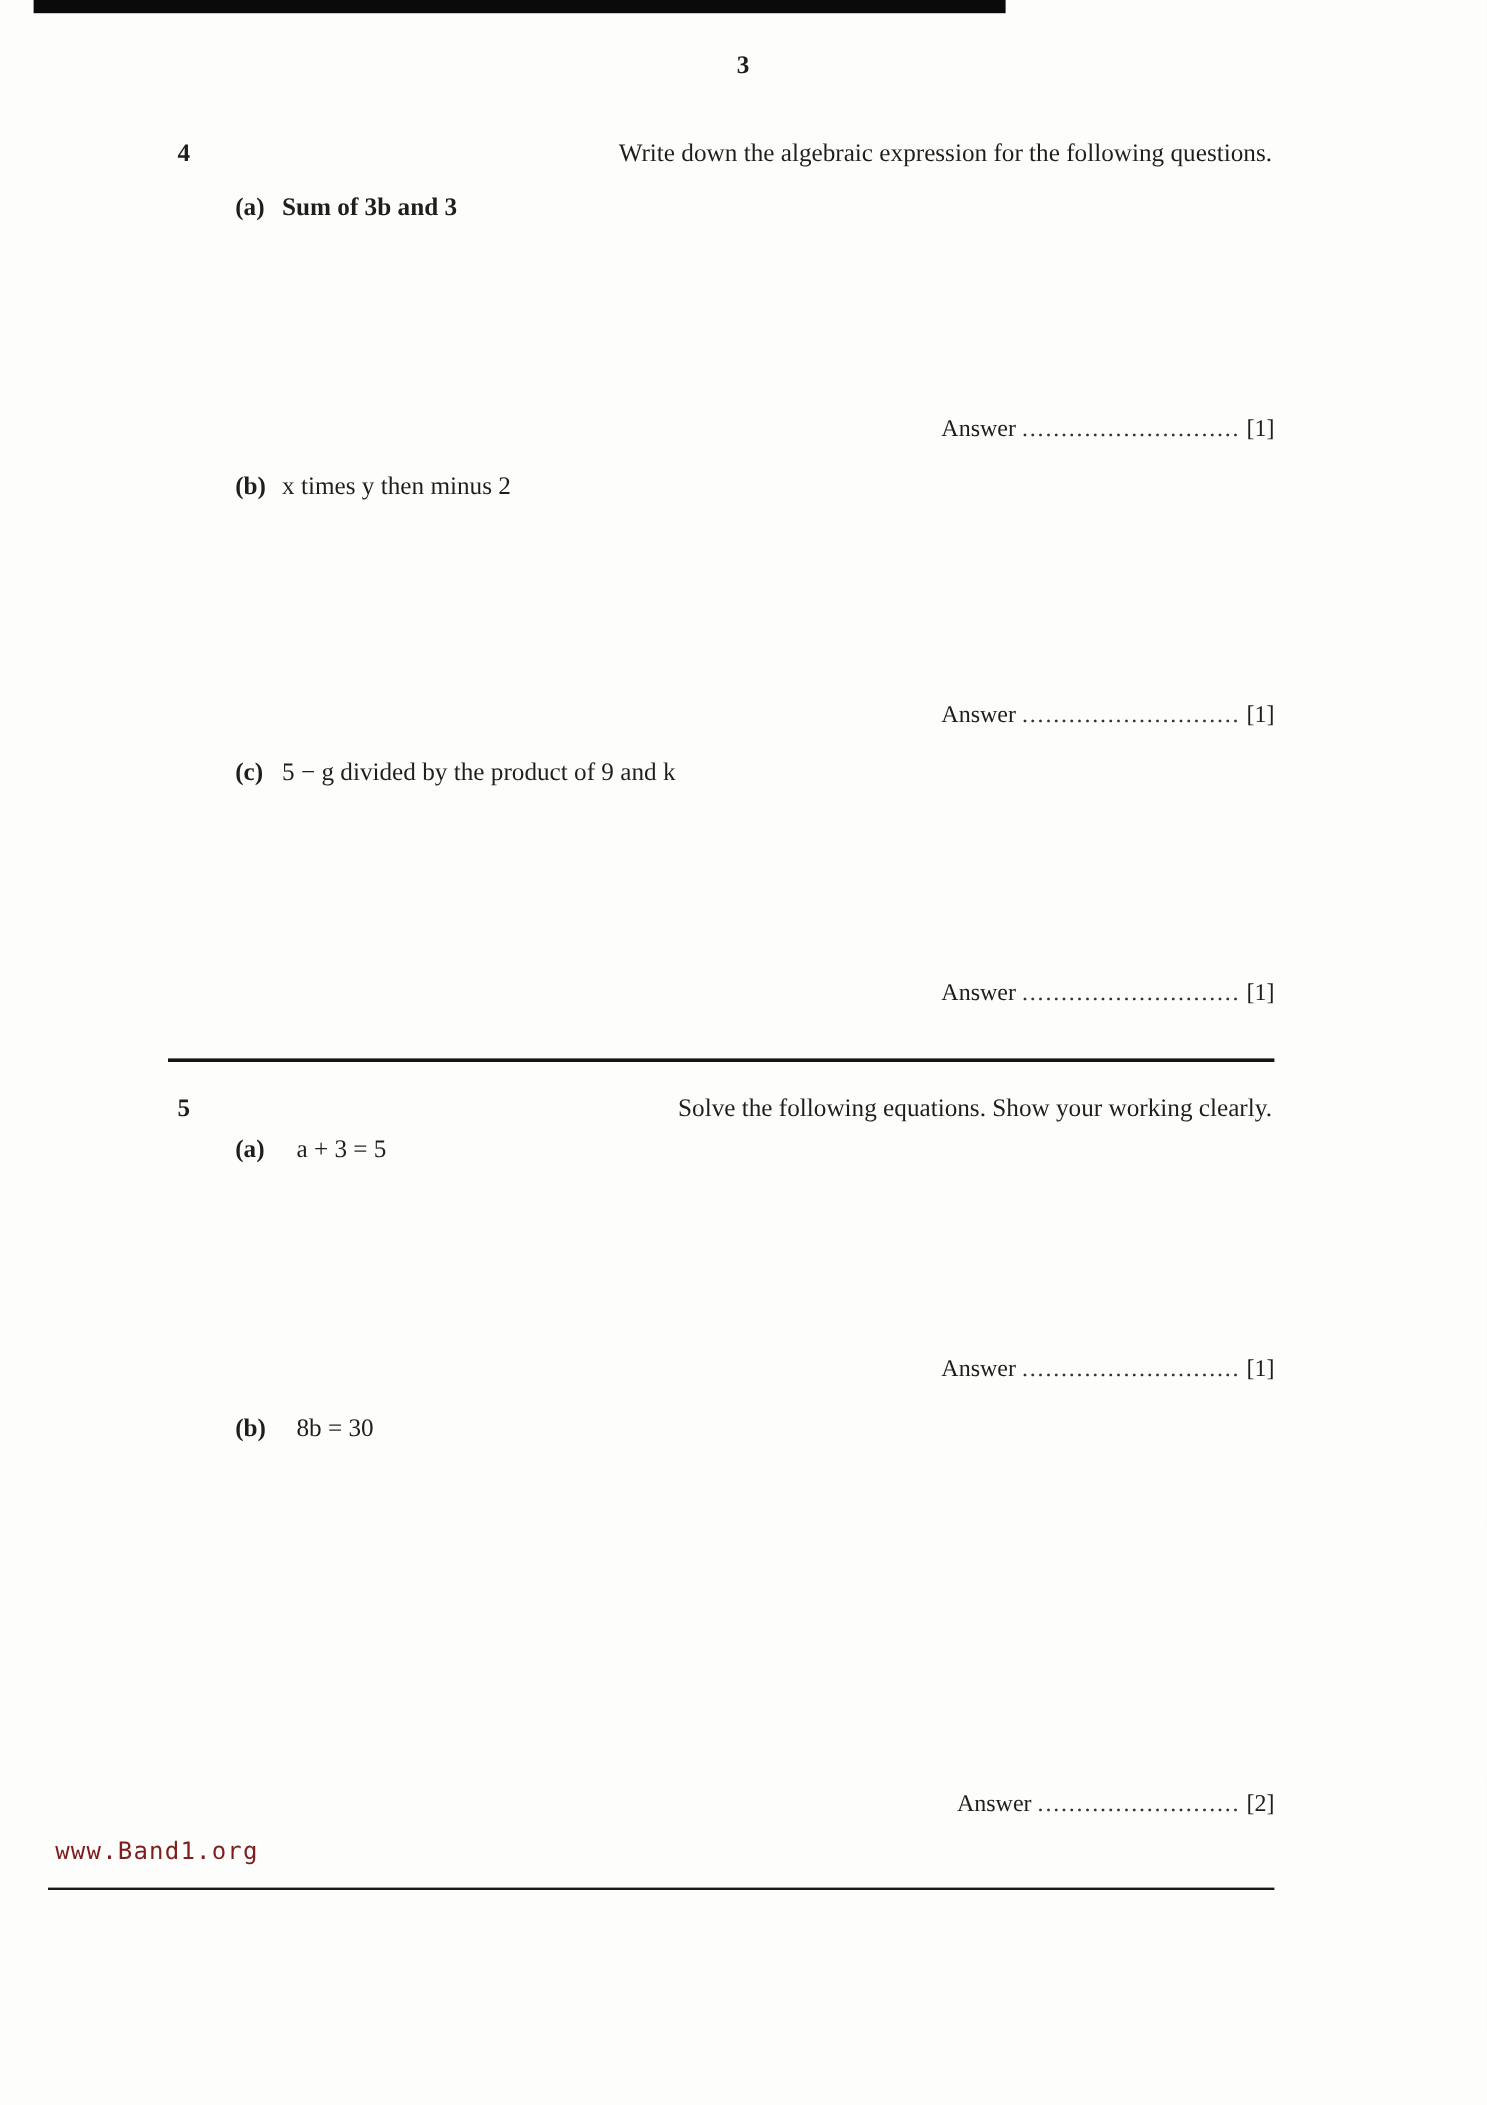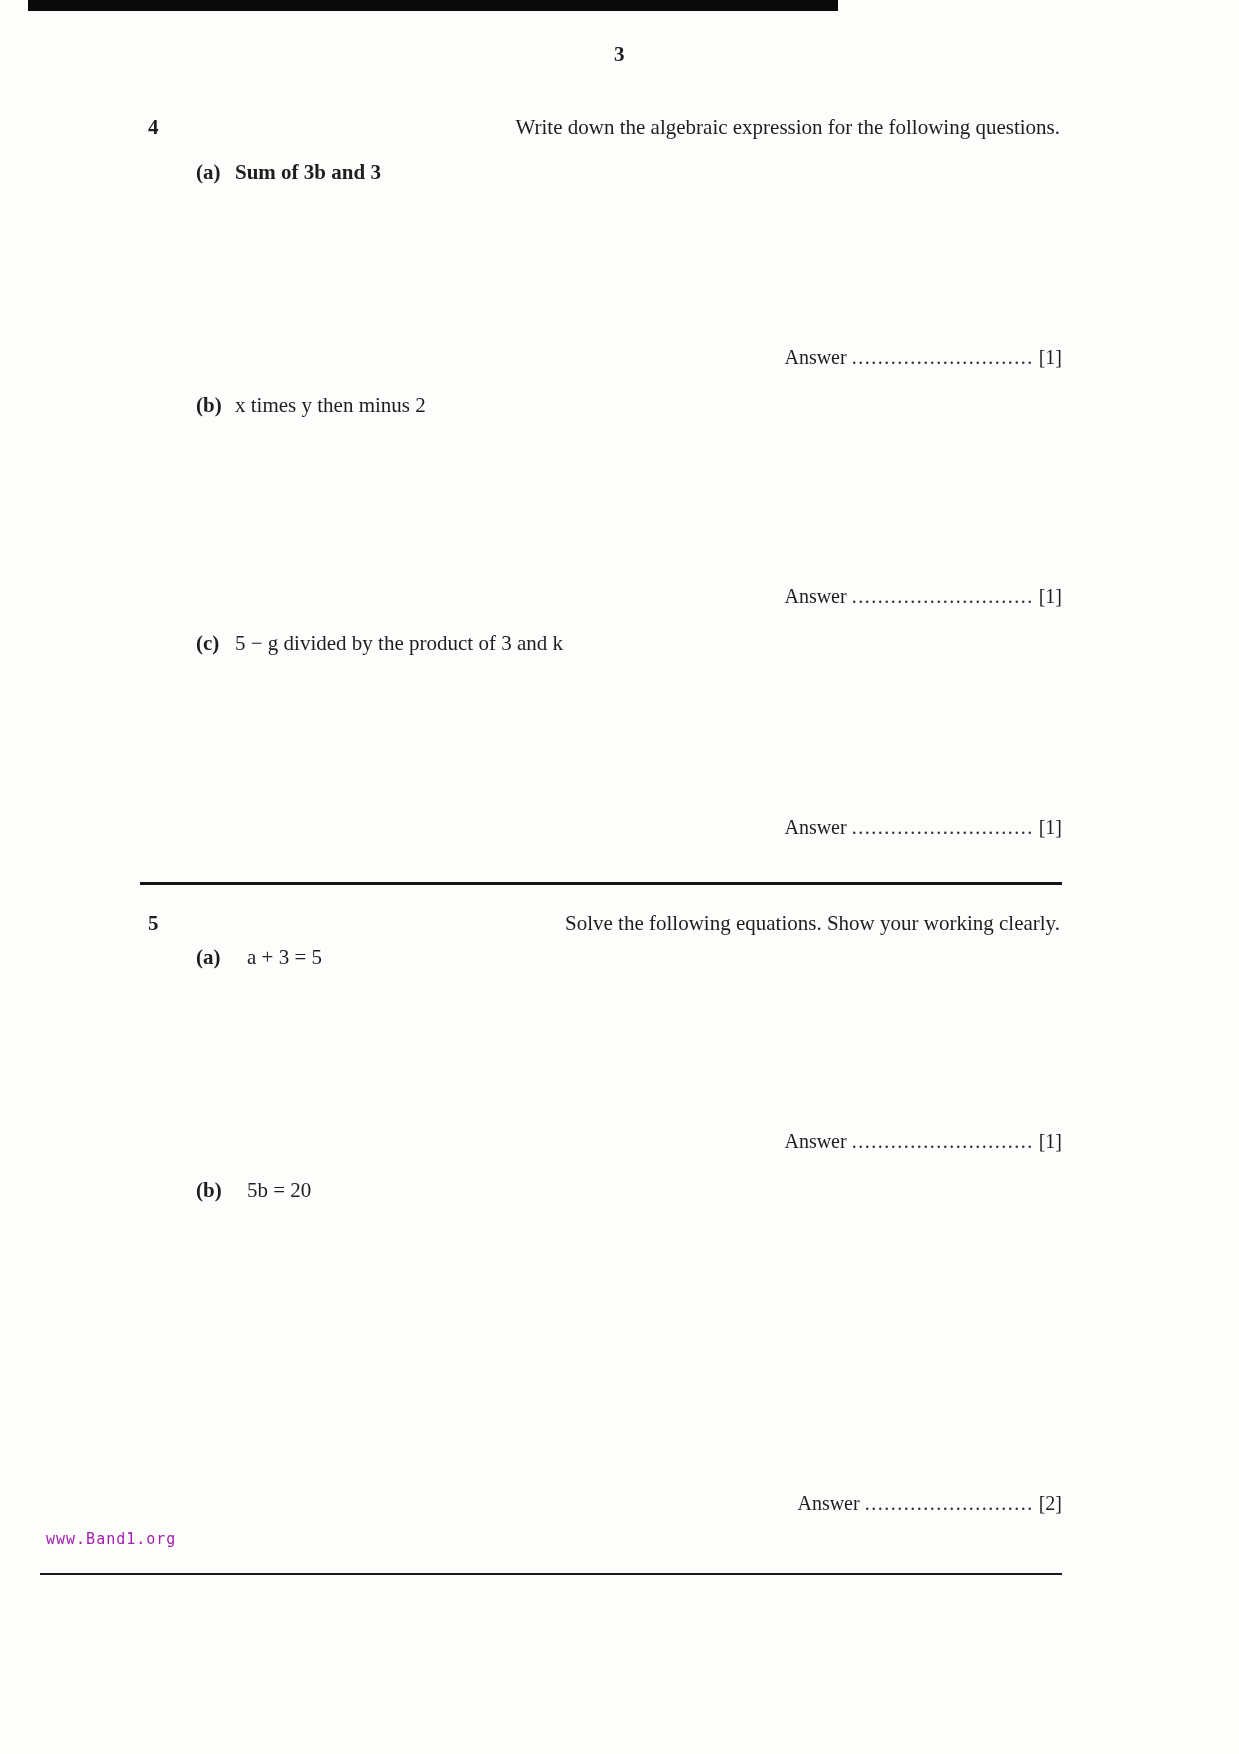--- a/index.html
+++ b/index.html
@@ -79,23 +79,23 @@
     left: 140px;
     width: 922px;
     height: 3px;
     background: #151515;
   }
   .footer-url {
     position: absolute;
     left: 46px;
     top: 1530px;
     font-family: "DejaVu Sans Mono", monospace;
-    font-size: 15px;
+    font-size: 20px;
     letter-spacing: 1px;
-    color: #a21caf;
+    color: #7f1d1d;
   }
   .footer-line {
     position: absolute;
     left: 40px;
     top: 1573px;
     width: 1022px;
     height: 2px;
     background: #1a1a1a;
   }
 </style>
@@ -130,21 +130,21 @@
   </div>
 
   <div class="answer-line" style="top:585px;">
     <span class="answer-word">Answer</span>
     <span class="answer-dots">............................</span>
     <span class="answer-marks">[1]</span>
   </div>
 
   <div class="q-row" style="top:631px;">
     <span class="part-label" style="left:196px;">(c)</span>
-    <span class="part-text" style="left:235px;">5 − g divided by the product of 3 and k</span>
+    <span class="part-text" style="left:235px;">5 − g divided by the product of 9 and k</span>
   </div>
 
   <div class="answer-line" style="top:816px;">
     <span class="answer-word">Answer</span>
     <span class="answer-dots">............................</span>
     <span class="answer-marks">[1]</span>
   </div>
 
   <div class="divider" style="top:882px;"></div>
 
@@ -159,21 +159,21 @@
   </div>
 
   <div class="answer-line" style="top:1130px;">
     <span class="answer-word">Answer</span>
     <span class="answer-dots">............................</span>
     <span class="answer-marks">[1]</span>
   </div>
 
   <div class="q-row" style="top:1178px;">
     <span class="part-label" style="left:196px;">(b)</span>
-    <span class="part-text" style="left:247px;">5b = 20</span>
+    <span class="part-text" style="left:247px;">8b = 30</span>
   </div>
 
   <div class="answer-line" style="top:1492px;">
     <span class="answer-word">Answer</span>
     <span class="answer-dots">..........................</span>
     <span class="answer-marks">[2]</span>
   </div>
 
   <div class="footer-url">www.Band1.org</div>
   <div class="footer-line"></div>

